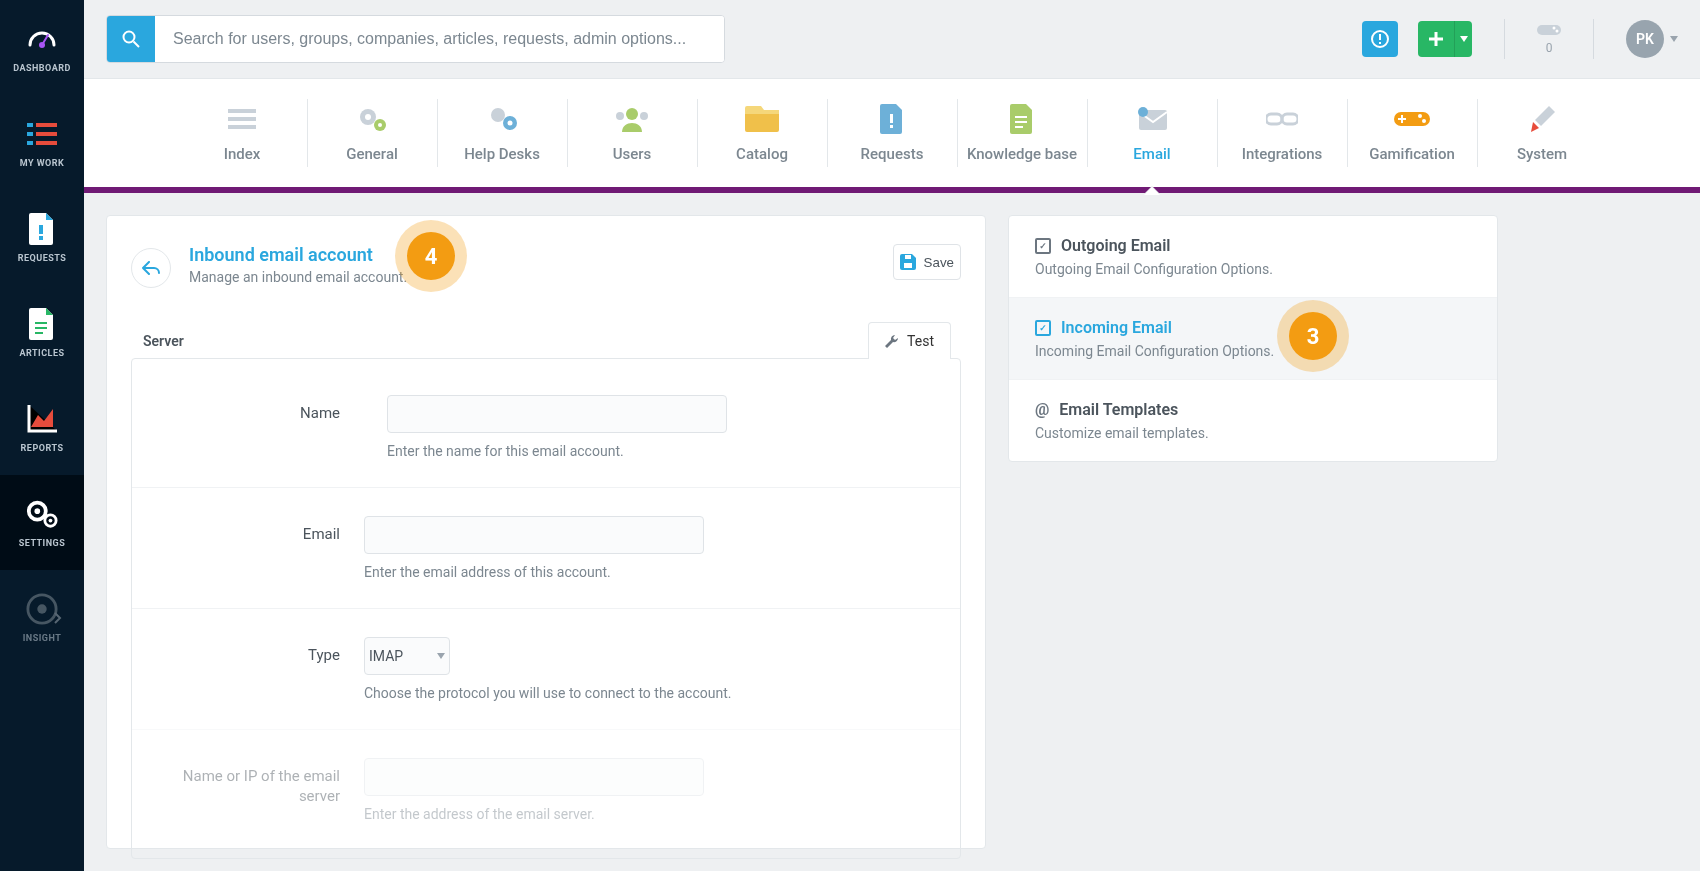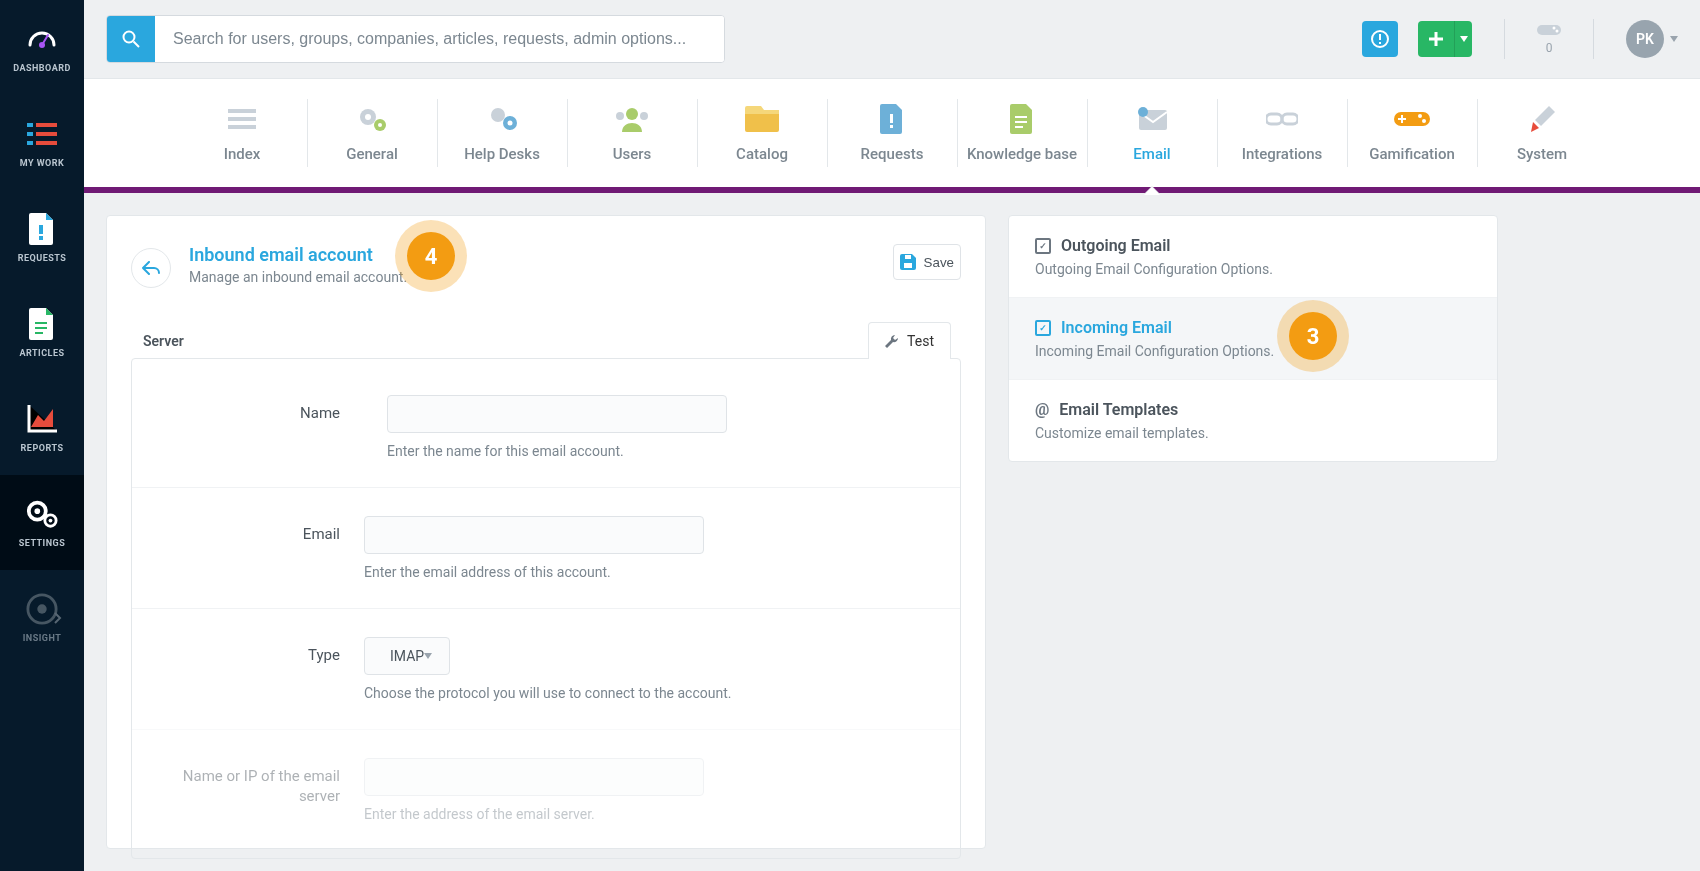--- a/index.html
+++ b/index.html
@@ -186,21 +186,21 @@
   }
   .form-row:first-child { border-top:none;gap:47px; }
   .form-row.faded-row { opacity: 0.45; }
   .form-label { width:170px; text-align:right; color:#4b545c; font-size:15px; padding-top:8px; line-height:1.35; }
   .form-field { flex:1; }
   .form-input {
     width:340px; height:38px; border:1px solid #dfe3e7; border-radius:4px; background:#fafbfc;
   }
   .form-select {
     width:86px; height:38px; border:1px solid #dfe3e7; border-radius:4px; background:#fafbfc;
-    display:flex; align-items:center; justify-content:space-between; padding:0 25px; color:#4b545c;
+    display:flex; align-items:center; justify-content:space-between; padding:0 4px; color:#4b545c;
   }
   .form-hint { margin-top:10px; color:#7c8790; font-size:14px; }
 
   
   .side-item {
     padding:20px 26px;
     border-bottom:1px solid #f0f2f4;
     cursor:pointer;
   }
   .side-item:last-child { border-bottom:none; }

